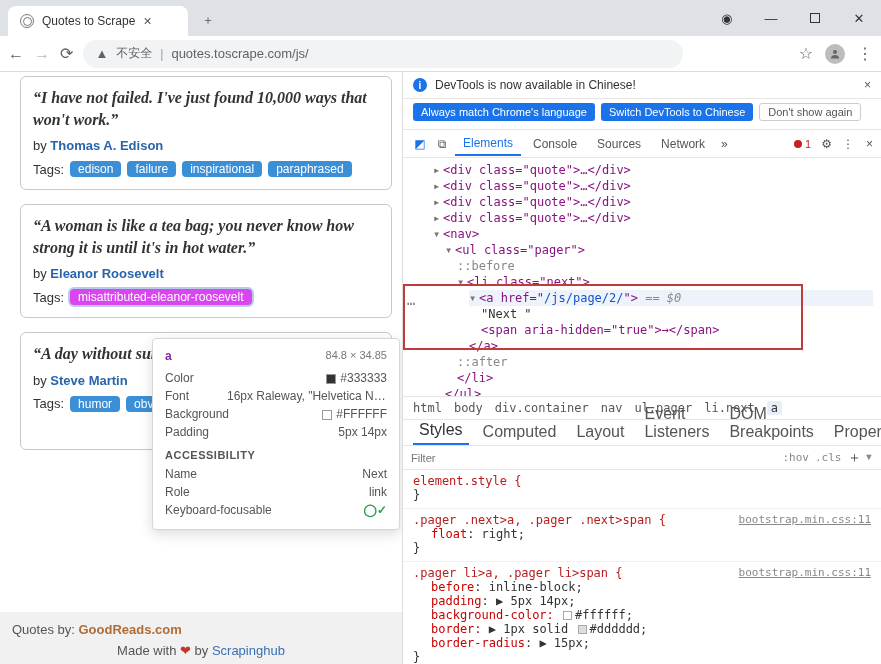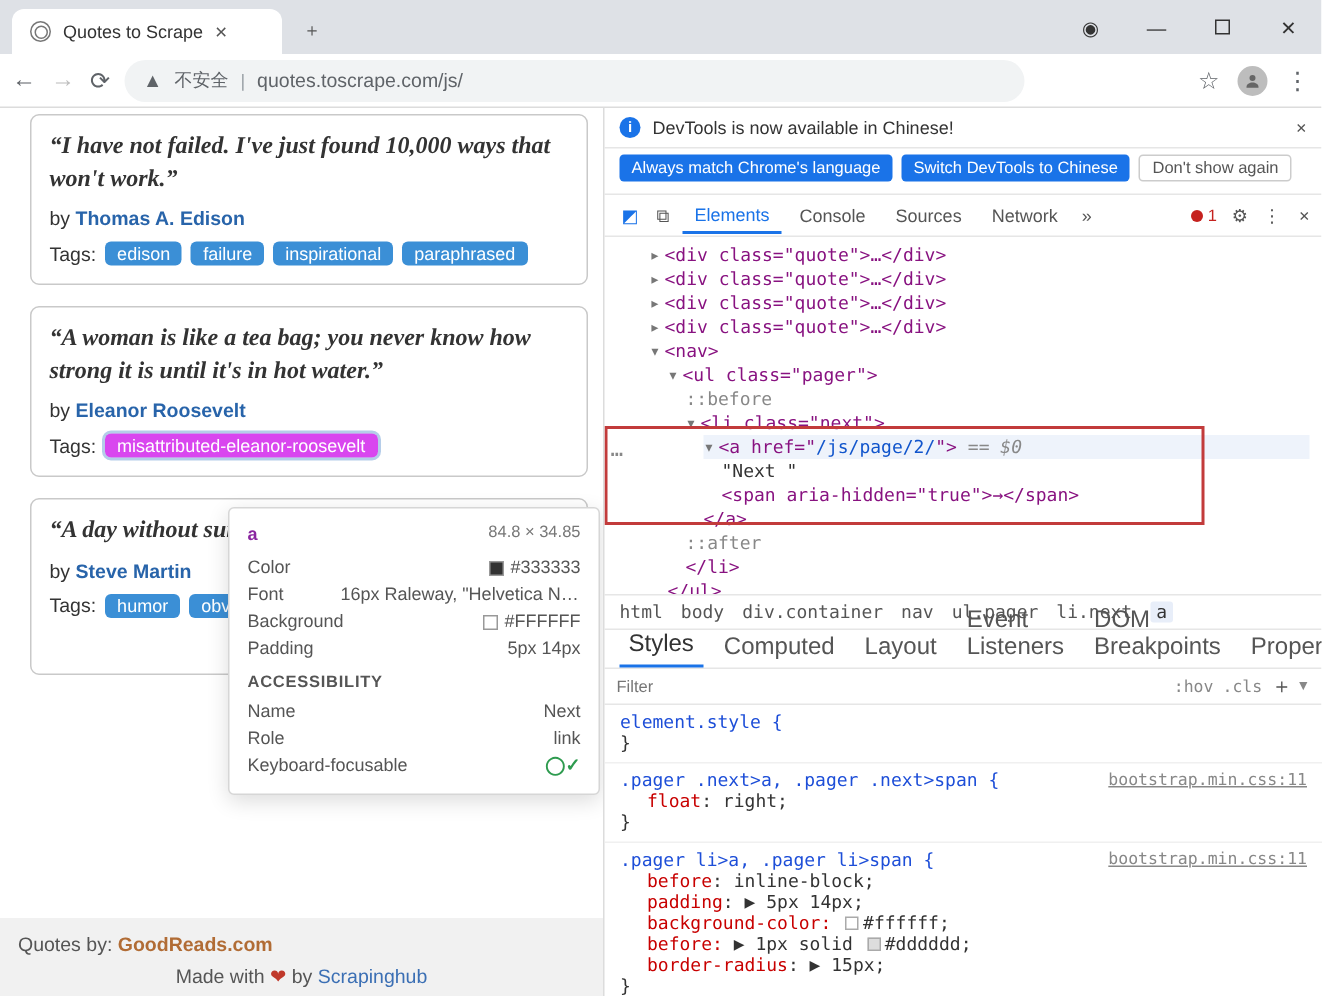--- a/index.html
+++ b/index.html
@@ -111,21 +111,21 @@
   .dt-subtabs .st.active { color:#333; border-bottom:2px solid #1a73e8;}
 
   .dt-filterbar { display:flex; align-items:center; padding:3px 8px; border-bottom:1px solid #e6e6e6; height:24px; font-size:11px; color:#888; gap:6px;}
   .dt-filterbar input { border:none; outline:none; font-size:11px; color:#555; flex:1;}
   .dt-filterbar .toggles { color:#888; font-family:Menlo,Consolas,monospace; }
   .dt-filterbar .plus { color:#555; font-size:14px; }
 
   .dt-styles { flex:1; overflow:auto; font-family:Menlo, Consolas, monospace; font-size:12px;}
   .rule { border-bottom:1px solid #f0f0f0; padding:4px 10px 6px; position:relative;}
   .rule .src { position:absolute; right:10px; top:4px; color:#888; font-size:11px; text-decoration:underline;}
-  .rule .sel { color:#1d4ed8;}
+  .rule .sel { color:#b91c1c;}
   .rule .decl { margin-left:18px;}
   .prop { color:#c80000;}
   .valv { color:#333;}
   .swatch2 { width:9px;height:9px; display:inline-block; border:1px solid #aaa; vertical-align:middle; margin:0 3px 0 2px;}
   .sw-white2{ background:#ffffff;}
   .sw-ddd{ background:#dddddd;}
 </style>
 </head>
 <body>
 
@@ -341,20 +341,20 @@
         <div class="sel">.pager .next&gt;a, .pager .next&gt;span {</div>
         <div class="decl"><span class="prop">float</span>: <span class="valv">right</span>;</div>
         <div>}</div>
       </div>
       <div class="rule">
         <span class="src">bootstrap.min.css:11</span>
         <div class="sel">.pager li&gt;a, .pager li&gt;span {</div>
         <div class="decl"><span class="prop">before</span>: <span class="valv">inline-block</span>;</div>
         <div class="decl"><span class="prop">padding</span>: <span class="valv">▶ 5px 14px</span>;</div>
         <div class="decl"><span class="prop">background-color:</span> <span class="swatch2 sw-white2"></span><span class="valv">#ffffff;</span></div>
-        <div class="decl"><span class="prop">before:</span> <span class="valv">▶ 1px solid </span><span class="swatch2 sw-ddd"></span><span class="valv">#dddddd;</span></div>
+        <div class="decl"><span class="prop">border:</span> <span class="valv">▶ 1px solid </span><span class="swatch2 sw-ddd"></span><span class="valv">#dddddd;</span></div>
         <div class="decl"><span class="prop">border-radius</span>: <span class="valv">▶ 15px</span>;</div>
         <div>}</div>
       </div>
 
     </div>
   </div>
 </div>
 
 </body></html>

